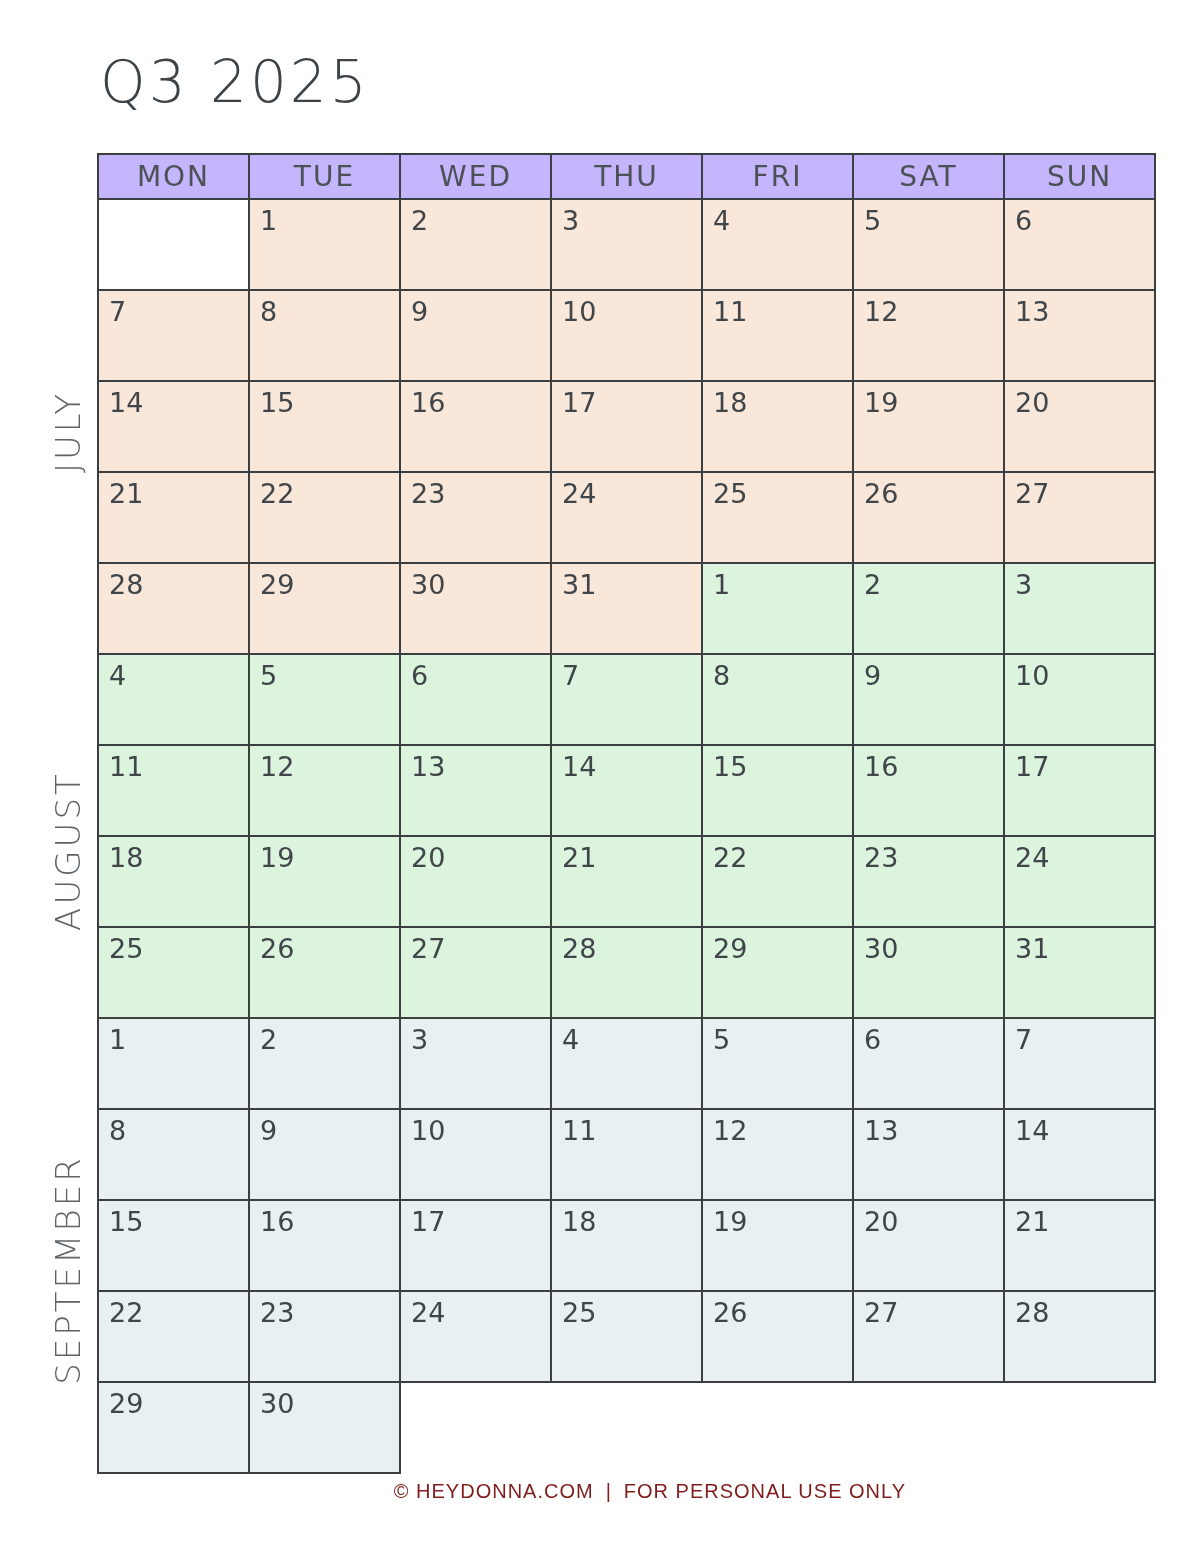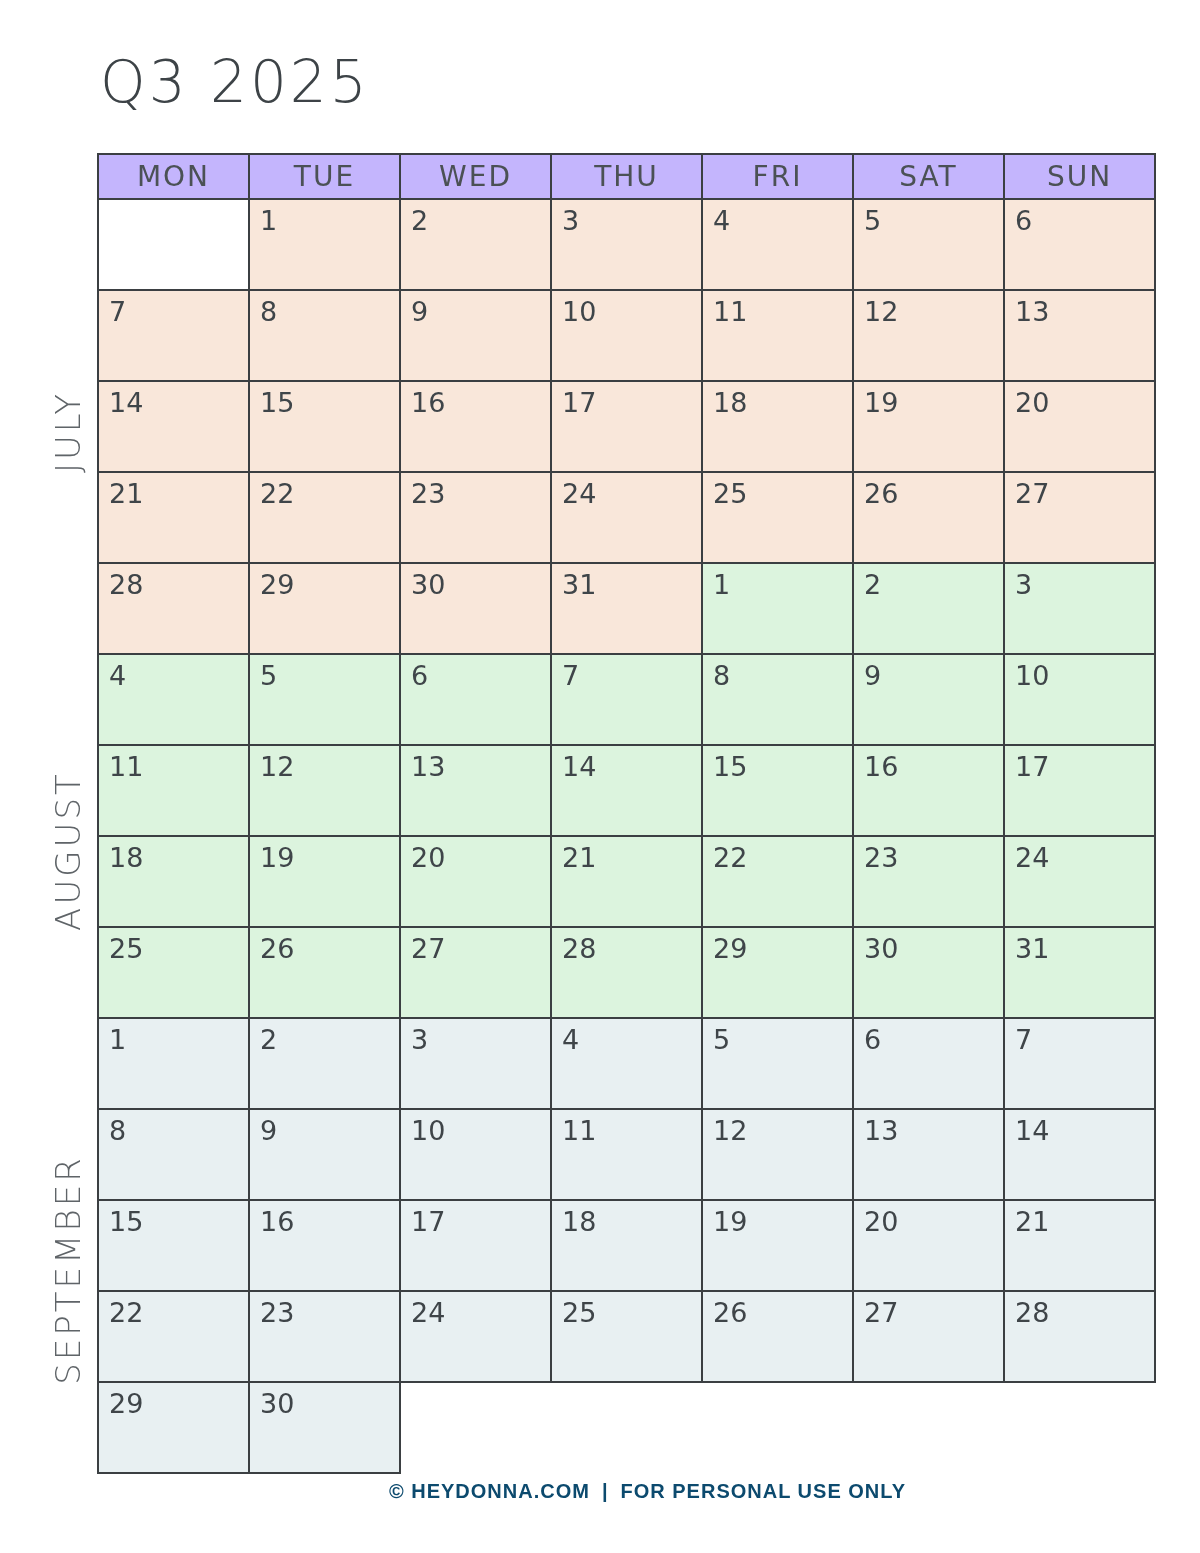--- a/index.html
+++ b/index.html
@@ -77,24 +77,23 @@
   table.calendar td.absent {
     border: none;
     background: transparent;
   }
   .footer {
     position: absolute;
     right: 50px;
     top: 1480px;
     font-family: "Liberation Sans", sans-serif;
     font-size: 20px;
-    color: #0c4a6e;
+    color: #7f1d1d;
     letter-spacing: 1px;
     white-space: nowrap;
-    font-weight: bold;
   }
   .footer .divider { margin: 0 12px; }
 </style>
 </head>
 <body>
 
 <div class="page">
 
   <h1 class="title">Q3 2025</h1>
 

